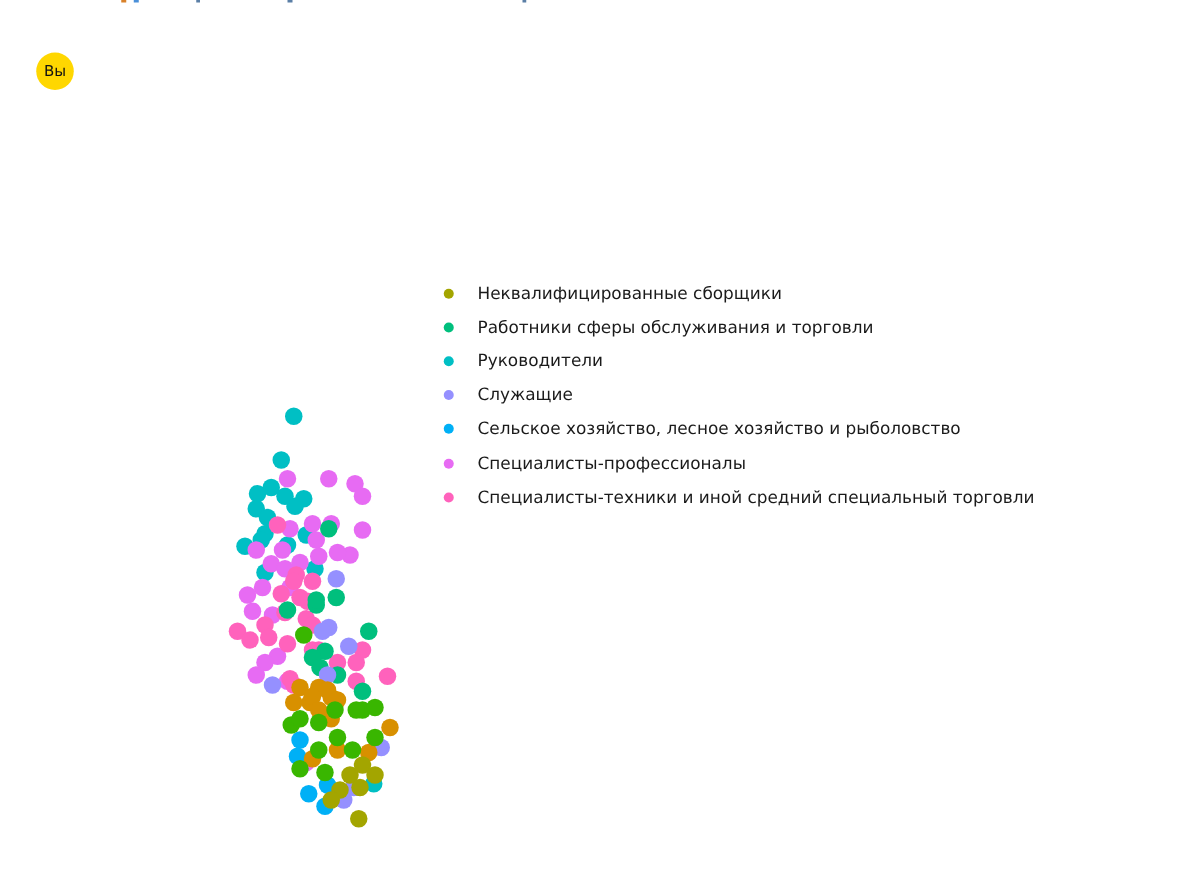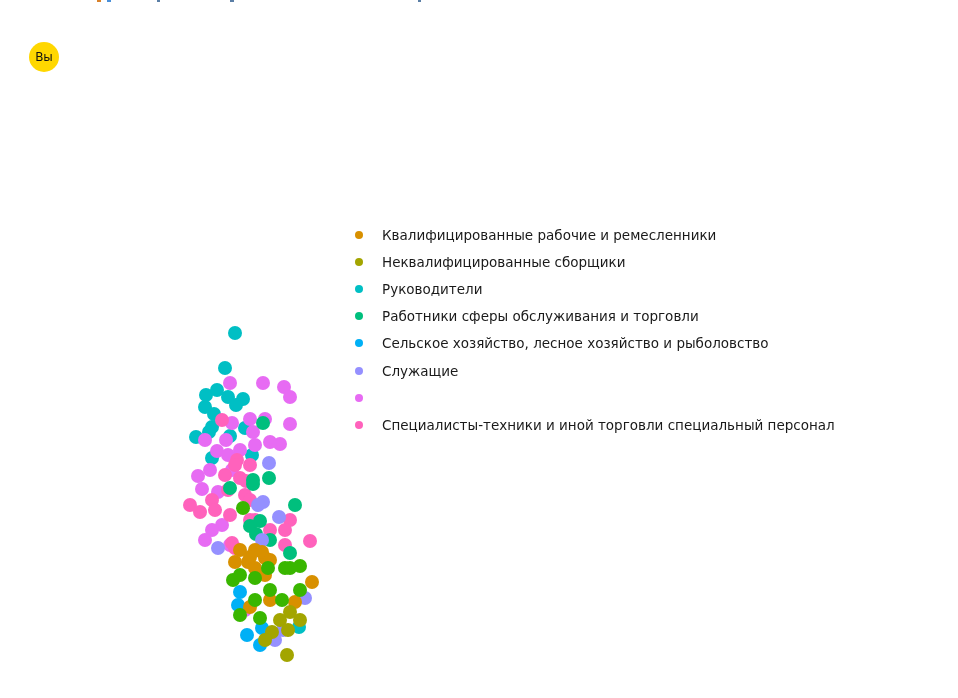--- a/index.html
+++ b/index.html
@@ -196,45 +196,42 @@
       <div class="pt" title="Неквалифицированные работники" style="left: 283px; top: 605px; background: rgb(163, 165, 0);"></div>
       <div class="pt" title="Неквалифицированные работники" style="left: 265px; top: 625px; background: rgb(163, 165, 0);"></div>
       <div class="pt" title="Неквалифицированные работники" style="left: 281px; top: 623px; background: rgb(163, 165, 0);"></div>
       <div class="pt" title="Неквалифицированные работники" style="left: 293px; top: 613px; background: rgb(163, 165, 0);"></div>
       <div class="pt" title="Неквалифицированные работники" style="left: 258px; top: 633px; background: rgb(163, 165, 0);"></div>
       <div class="pt" title="Неквалифицированные работники" style="left: 280px; top: 648px; background: rgb(163, 165, 0);"></div>
     </div>
 
   <div class="legend">
     <div class="legend-row">
-      <span class="legend-dot" style="background: rgb(216, 144, 0);"></span>
-      <span class="legend-label">Квалифицированные рабочие и ремесленники</span>
-    </div>
-    <div class="legend-row">
       <span class="legend-dot" style="background: rgb(163, 165, 0);"></span>
       <span class="legend-label">Неквалифицированные сборщики</span>
     </div>
     <div class="legend-row">
+      <span class="legend-dot" style="background: rgb(0, 191, 125);"></span>
+      <span class="legend-label">Работники сферы обслуживания и торговли</span>
+    </div>
+    <div class="legend-row">
       <span class="legend-dot" style="background: rgb(0, 191, 196);"></span>
       <span class="legend-label">Руководители</span>
     </div>
     <div class="legend-row">
-      <span class="legend-dot" style="background: rgb(0, 191, 125);"></span>
-      <span class="legend-label">Работники сферы обслуживания и торговли</span>
+      <span class="legend-dot" style="background: rgb(149, 144, 255);"></span>
+      <span class="legend-label">Служащие</span>
     </div>
     <div class="legend-row">
       <span class="legend-dot" style="background: rgb(0, 176, 246);"></span>
       <span class="legend-label">Сельское хозяйство, лесное хозяйство и рыболовство</span>
     </div>
     <div class="legend-row">
-      <span class="legend-dot" style="background: rgb(149, 144, 255);"></span>
-      <span class="legend-label">Служащие</span>
-    </div>
-    <div class="legend-row">
       <span class="legend-dot" style="background: rgb(231, 107, 243);"></span>
+      <span class="legend-label">Специалисты-профессионалы</span>
     </div>
     <div class="legend-row">
       <span class="legend-dot" style="background: rgb(255, 98, 188);"></span>
-      <span class="legend-label">Специалисты-техники и иной торговли специальный персонал</span>
+      <span class="legend-label">Специалисты-техники и иной средний специальный торговли</span>
     </div>
   </div>
 
 </div>
 
 </body></html>

